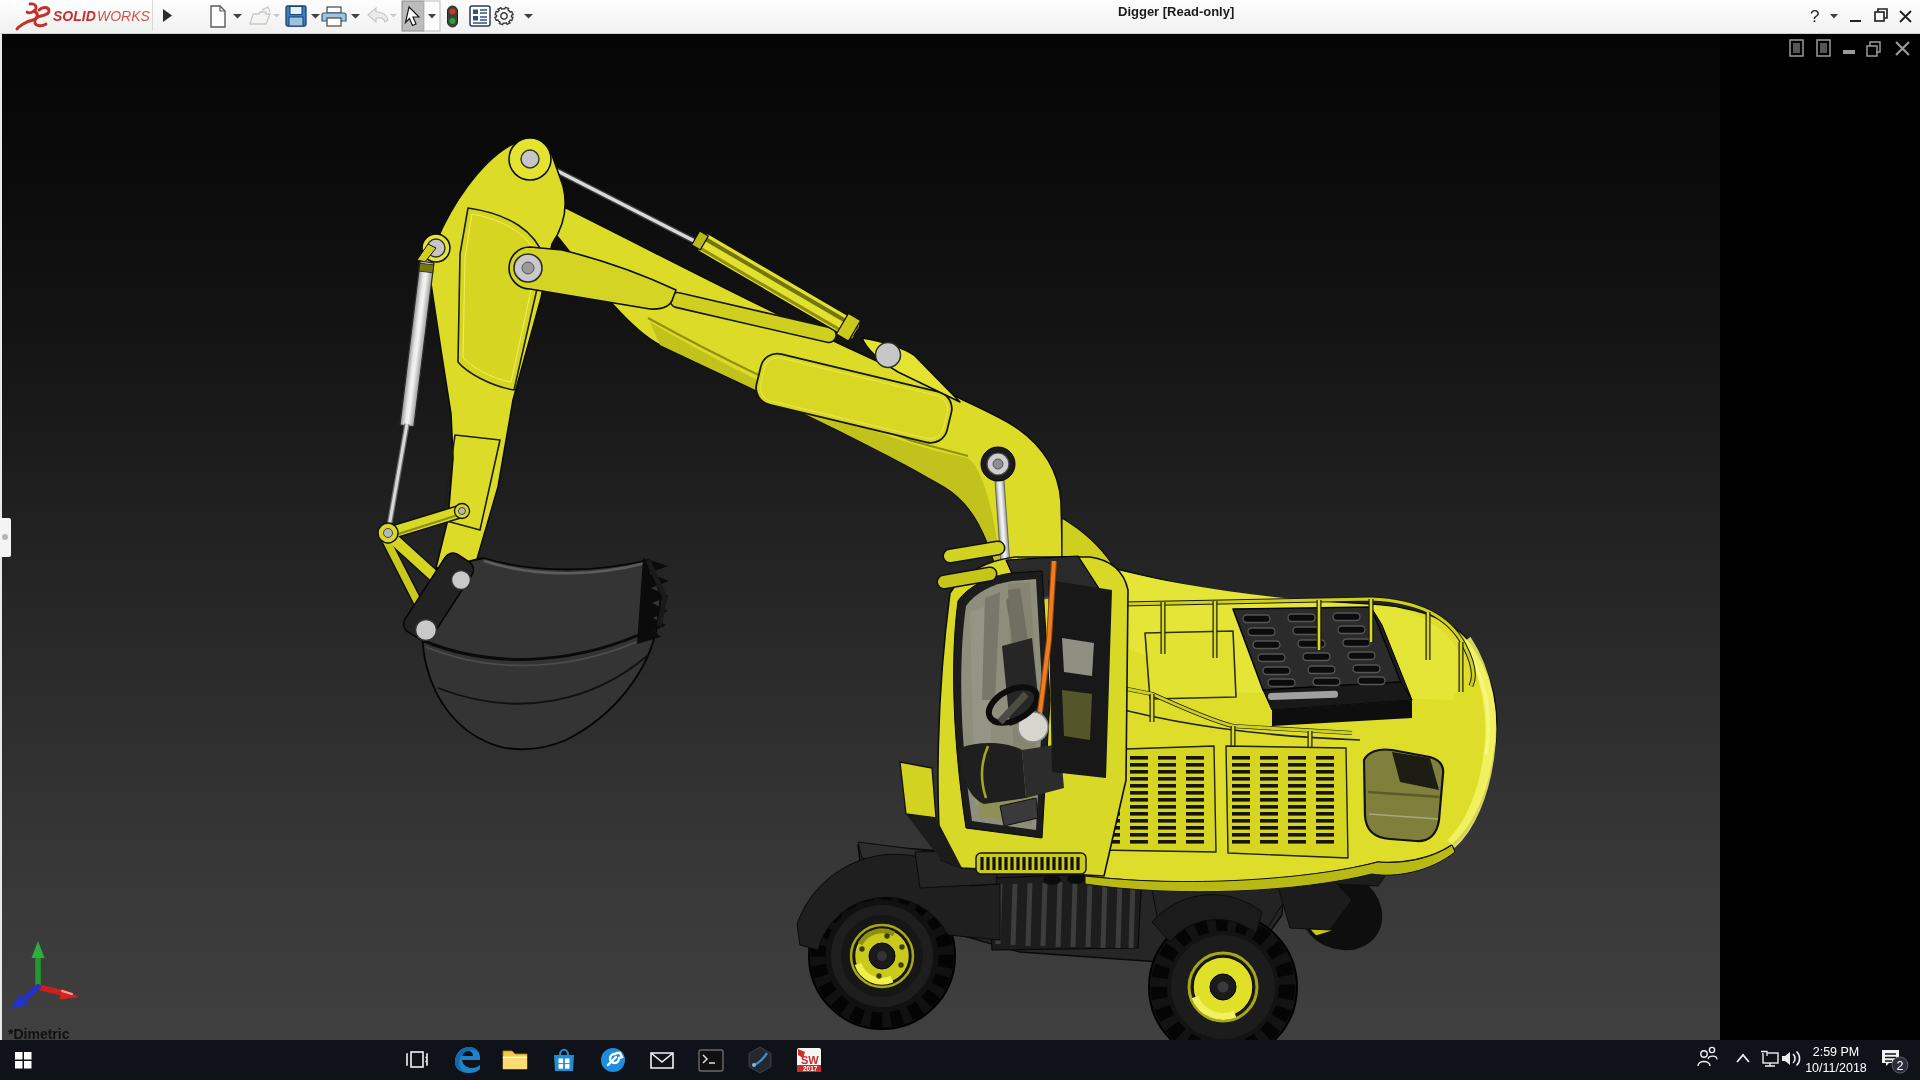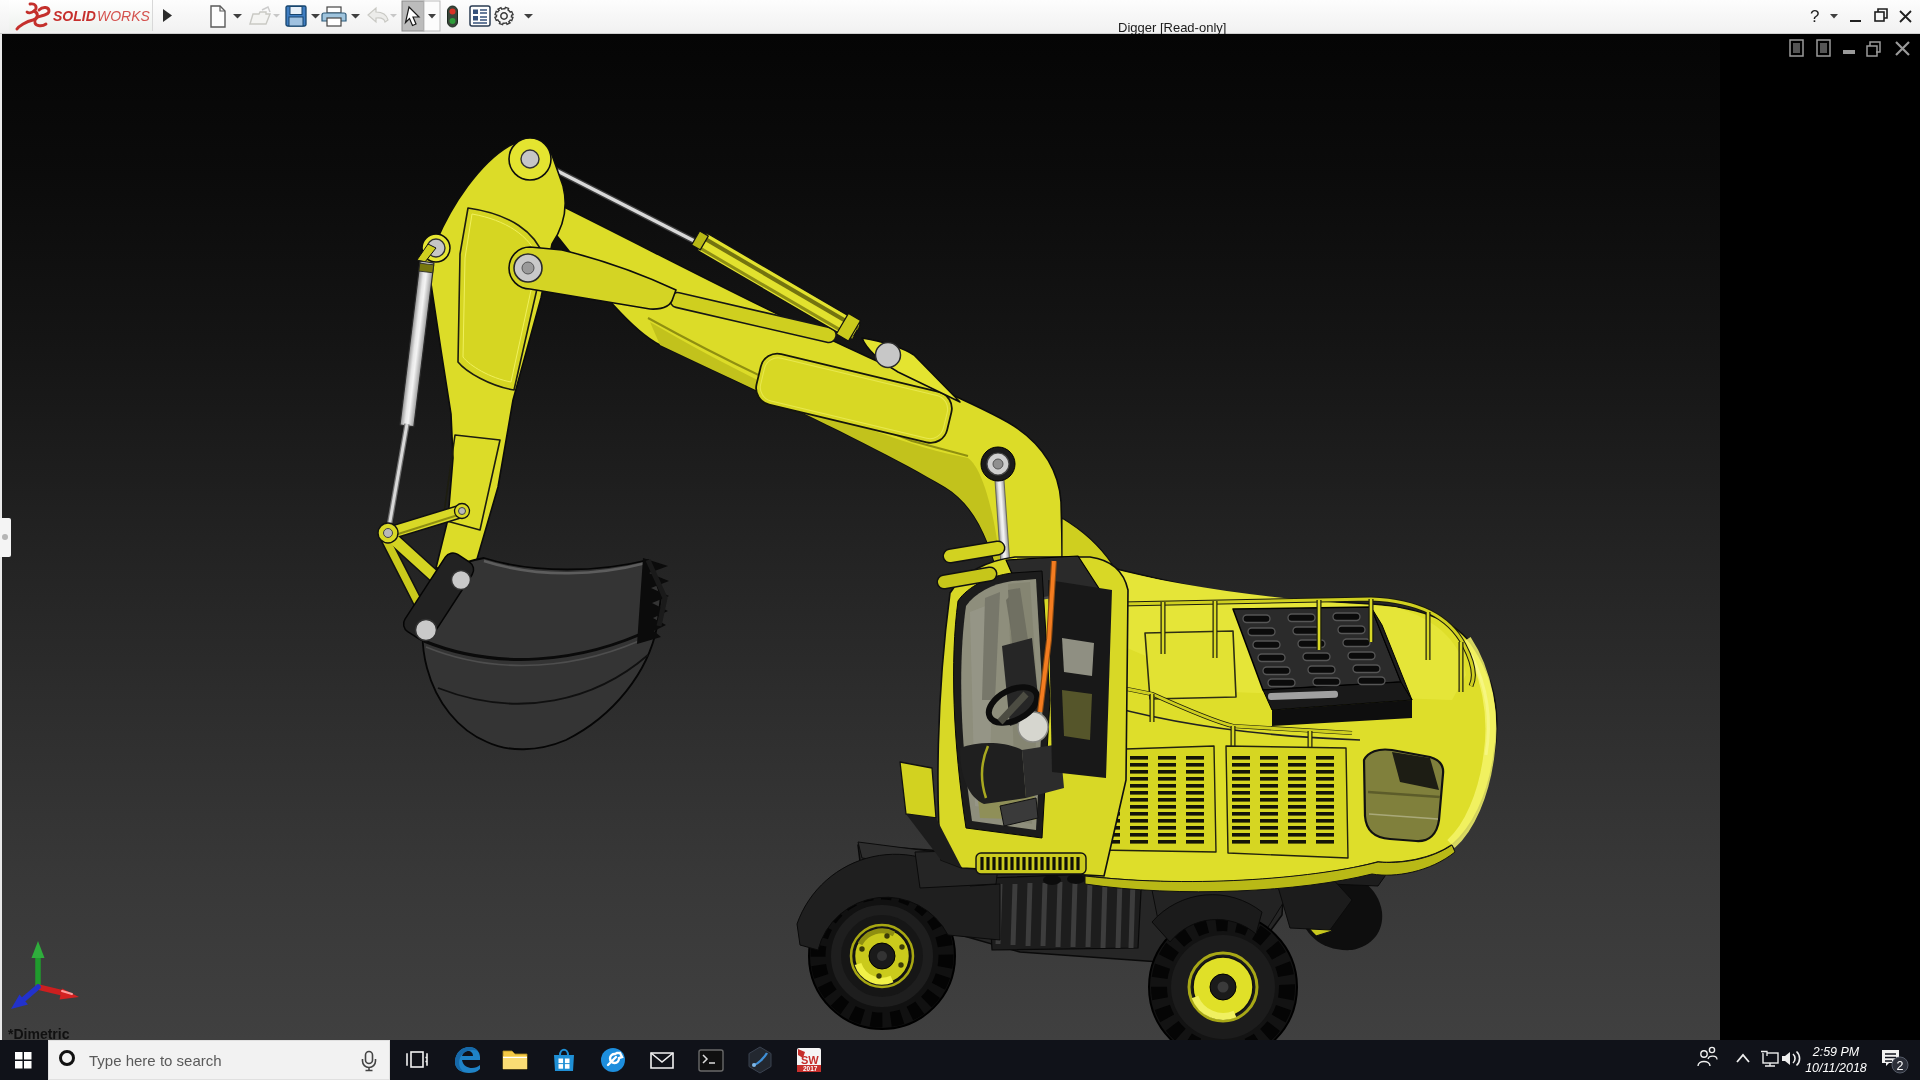--- a/index.html
+++ b/index.html
@@ -4,34 +4,34 @@
 <style>
   * { margin:0; padding:0; box-sizing:border-box; }
   html,body { width:1920px; height:1080px; overflow:hidden; background:#000; }
   body { font-family:"Liberation Sans", sans-serif; position:relative; }
   
   .titlebar { position:absolute; left:0; top:0; width:1920px; height:34px;
     background:linear-gradient(#fdfdfd,#f1f1f1); border-bottom:1px solid #cfcfcf; }
   .swlogo { position:absolute; left:9px; top:0; width:144px; height:31px;
     background:linear-gradient(#ffffff,#eef1ee); border-right:1px solid #d8d8d8; }
   .flyarrow { position:absolute; left:153px; top:0; width:26px; height:31px; }
-  .title-text { position:absolute; left:1118px; top:20px; font-size:13px; color:#1b1b1b; }
+  .title-text { position:absolute; left:1118px; top:4px; font-size:13px; color:#1b1b1b;font-weight:bold; }
   
   .viewport { position:absolute; left:0; top:34px; width:1720px; height:1006px;
     background:linear-gradient(#050505 0%, #0b0b0b 14%, #141414 30%, #222222 50%, #2e2e2e 68%, #383838 84%, #404040 100%); }
   .leftedge { position:absolute; left:0; top:0; width:2px; height:1006px; background:#e9e9e9; }
   .lefttab { position:absolute; left:0; top:484px; width:11px; height:39px; background:#f4f4f4; border-radius:0 2px 2px 0; }
   .lefttab:after { content:""; position:absolute; left:2px; top:16px; width:6px; height:6px; border-radius:50%; background:#b5b5b5; }
   .dimetric { position:absolute; left:8px; top:992px; font-size:14px; font-weight:bold; color:#101010; }
   
   .taskbar { position:absolute; left:0; top:1040px; width:1920px; height:40px; background:#101219; }
   .search { position:absolute; left:48px; top:0; width:342px; height:40px; background:#f2f2f2; border:1px solid #e0e0e0; }
   .search .ring { position:absolute; left:10px; top:9px; width:16px; height:16px; border:3px solid #111; border-radius:50%; }
   .search .stxt { position:absolute; left:40px; top:11px; font-size:15px; color:#5a5a5a; }
-  .tray-time { position:absolute; right:52px; top:4px; width:64px; text-align:center; color:#fff; font-size:12.5px; line-height:16px;font-style:italic; }
+  .tray-time { position:absolute; right:52px; top:4px; width:64px; text-align:center; color:#fff; font-size:12.5px; line-height:16px; }
 </style>
 </head>
 <body>
 
 <div class="titlebar">
   <div class="swlogo">
     <svg width="144" height="31" viewBox="0 0 144 31">
       <g fill="none" stroke="#c4302c" stroke-linecap="round">
         <path d="M 21,4 C 27,3 29,8 25,11 C 22,13.5 19,13 18,12" stroke-width="2.8"></path>
         <path d="M 25,11 C 30,13 29,19 24,20 C 17,21.5 10,26 8,29" stroke-width="3"></path>
@@ -479,28 +479,20 @@
 
 <div class="taskbar">
   <svg width="44" height="40" style="position:absolute;left:0;top:0">
     <g fill="#fff">
       <rect x="15" y="12" width="7.5" height="7.5"></rect>
         <rect x="24" y="12" width="7.5" height="7.5"></rect>
       <rect x="15" y="21" width="7.5" height="7.5"></rect>
         <rect x="24" y="21" width="7.5" height="7.5"></rect>
     </g>
   </svg>
-  <div class="search">
-    <div class="ring"></div>
-    <div class="stxt">Type here to search</div>
-    <svg width="20" height="22" style="position:absolute;right:10px;top:9px" fill="none" stroke="#444" stroke-width="1.6">
-      <rect x="6.5" y="1.5" width="7" height="12" rx="3.5"></rect>
-      <path d="M3.5 9 v2 a6.5 6.5 0 0 0 13 0 v-2 M10 17.5 v3 M6.5 20.5 h7"></path>
-    </svg>
-  </div>
 
   <svg width="450" height="40" style="position:absolute;left:395px;top:0">
 
     <g fill="none" stroke="#f2f2f2" stroke-width="1.6">
       <rect x="16" y="12" width="12" height="15"></rect>
       <path d="M12 14 v11 M32 14 v11 M31.2 17.5 h0.01 M31.2 21.5 h0.01" stroke-linecap="square"></path>
     </g>
 
     <g transform="translate(72 20)">
       <path d="M -12,2 C -12,-8 -4,-13 2,-13 C 9,-13 13,-8 13,-3 L 13,0 L -5,0 C -4,6 1,8 5,8 C 8,8 11,7 13,5 L 13,9 C 10,12 6,13 2,13 C -6,13 -12,9 -12,2 Z M -5,-4 L 6,-4 C 6,-7 4,-9 1,-9 C -2,-9 -4,-7 -5,-4 Z" fill="#1f83c7"></path>

